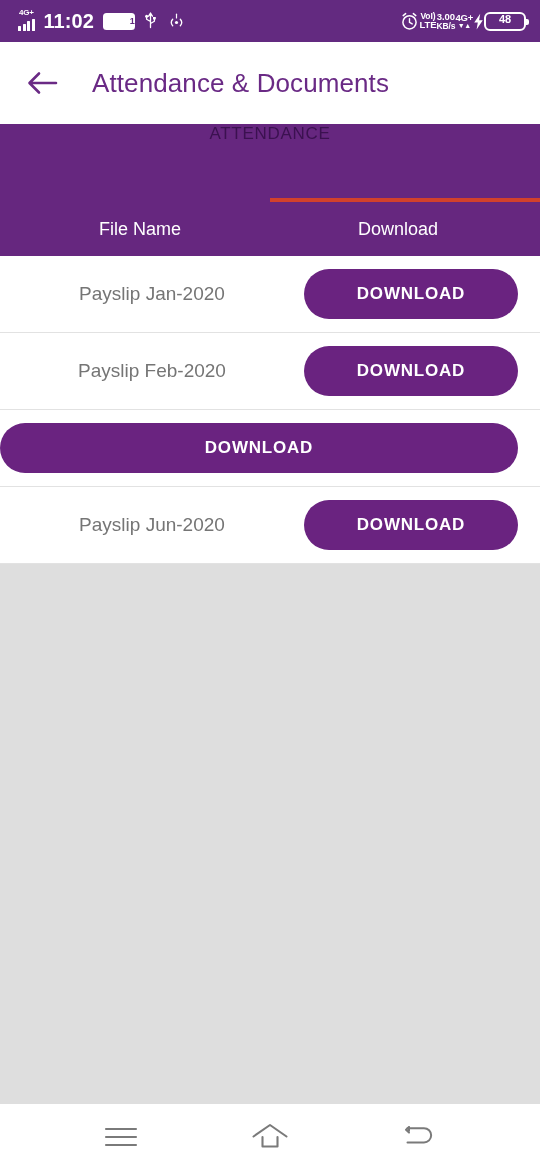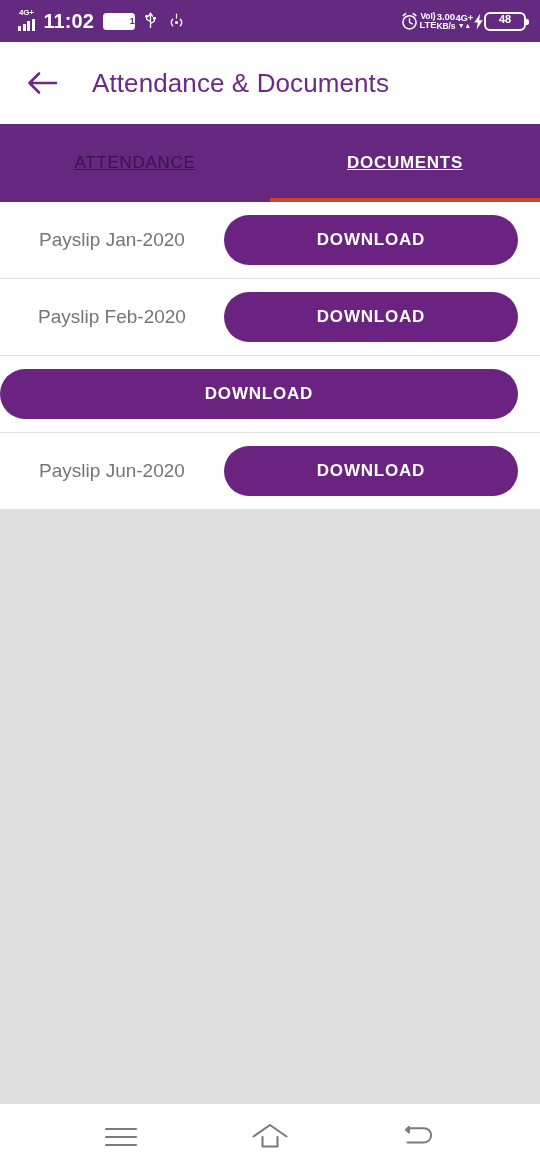--- a/index.html
+++ b/index.html
@@ -92,22 +92,22 @@
     margin-left:26px; letter-spacing:.1px;
   }
 
   
   .tabbar {
     background:#66277f;
     flex:0 0 78px; height:78px;
     display:flex; position:relative;
   }
   .tab {
-    flex:1; display:flex; align-items:center; justify-content:center;
-    font-size:17px; letter-spacing:.7px; cursor:pointer; position:relative;text-decoration:underline;
+    flex:1; display:flex; align-items:flex-start; justify-content:center;
+    font-size:17px; letter-spacing:.7px; cursor:pointer; position:relative;
   }
   .tab.inactive { color:#3b1150; }
   .tab.active { color:#ffffff; font-weight:bold; }
   .tab-indicator {
     position:absolute; bottom:0; left:50%; width:50%;
     height:4px; background:#d2412c;
   }
 
   
   .colheader {
@@ -121,21 +121,21 @@
 
   
   .list { background:#ffffff; }
   .row {
     height:77px;
     display:flex; align-items:center;
     border-bottom:1px solid #e2e2e2;
     background:#ffffff;
   }
   .row-name {
-    width:224px; text-align:center;
+    width:304px; text-align:center;
     color:#757575; font-size:19px;
   }
   .row-action { flex:1; display:flex; align-items:center; padding-right:22px; }
   .dl-btn {
     width:100%; height:50px;
     background:#6a2380; color:#ffffff;
     border:none; border-radius:26px;
     font-family:"Liberation Sans", sans-serif;
     font-size:17px; font-weight:bold; letter-spacing:.8px;
     cursor:pointer;
@@ -231,26 +231,27 @@
         <path d="M29 13 L3 13 M12 3.5 L2.5 13 L12 22.5" stroke="#6a2a85" stroke-width="2.6" fill="none" stroke-linecap="round" stroke-linejoin="round"></path>
       </svg>
     </div>
     <div class="app-title">Attendance &amp; Documents</div>
   </div>
 
   <div class="tabbar">
     <div class="tab inactive">
       <span>ATTENDANCE</span>
     </div>
-    <div class="tab active">
-      <span>DOCUMENTS</span>
-    </div>
     <div class="tab-indicator"></div>
   </div>
 
+  <div class="colheader">
+    <div class="ch-name">File Name</div>
+    <div class="ch-dl">Download</div>
+  </div>
 
   <div class="list">
 
     <div class="row">
       <div class="row-name">Payslip Jan-2020</div>
       <div class="row-action">
         <button class="dl-btn">DOWNLOAD</button>
       </div>
     </div>
 

